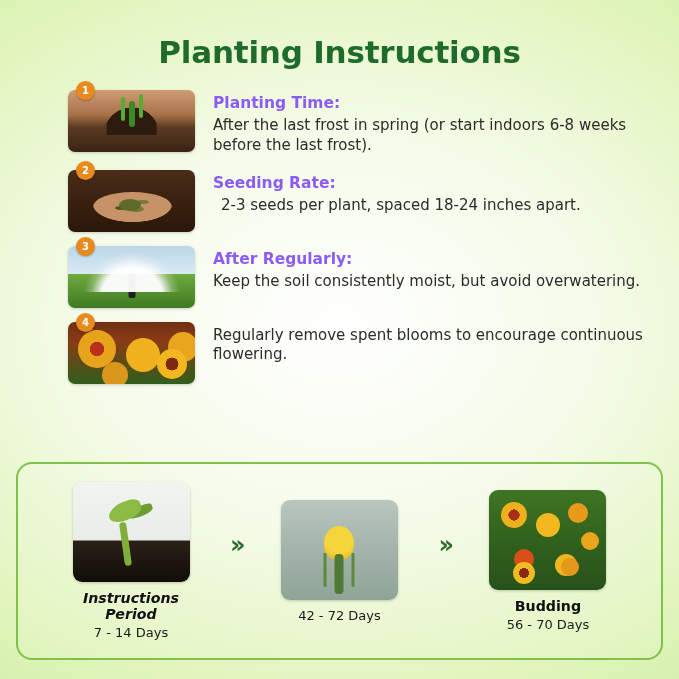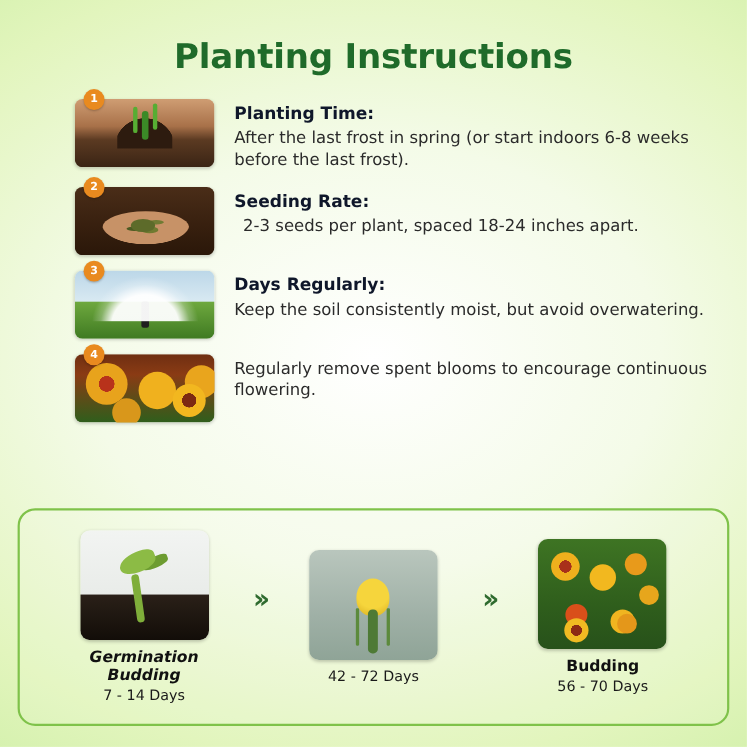--- a/index.html
+++ b/index.html
@@ -58,21 +58,21 @@
     font-size: 10px;
     font-weight: bold;
     display: flex; align-items: center; justify-content: center;
     z-index: 5;
     box-shadow: 0 1px 2px rgba(0,0,0,0.25);
   }
   .step-text { padding-top: 4px; flex: 1; }
   .step-head {
     font-size: 15.5px;
     font-weight: bold;
-    color: #0f172a;
+    color: #8b5cf6;
     margin-bottom: 4px;
   }
   .step-body {
     font-size: 15px;
     color: #2b2b2b;
     line-height: 1.32;
   }
   .step-body.indent { padding-left: 8px; }
 
   
@@ -249,21 +249,21 @@
     </div>
 
     <div class="step">
       <div class="thumb-wrap">
         <div class="badge">3</div>
         <div class="thumb">
           <div class="img i-sprink"></div>
         </div>
       </div>
       <div class="step-text">
-        <div class="step-head">Days Regularly:</div>
+        <div class="step-head">After Regularly:</div>
         <div class="step-body">Keep the soil consistently moist, but avoid overwatering.</div>
       </div>
     </div>
 
     <div class="step">
       <div class="thumb-wrap">
         <div class="badge">4</div>
         <div class="thumb">
           <div class="img i-flowers"></div>
         </div>
@@ -274,21 +274,21 @@
     </div>
 
   </div>
 
   <div class="timeline">
 
     <div class="tl-item">
       <div class="tl-img">
         <div class="img i-germ"></div>
       </div>
-      <div class="tl-label">Germination Budding</div>
+      <div class="tl-label">Instructions Period</div>
       <div class="tl-days">7 - 14 Days</div>
     </div>
 
     <div class="arrow">››</div>
 
     <div class="tl-item">
       <div class="tl-img">
         <div class="img i-bud"></div>
       </div>
       <div class="tl-days">42 - 72 Days</div>

